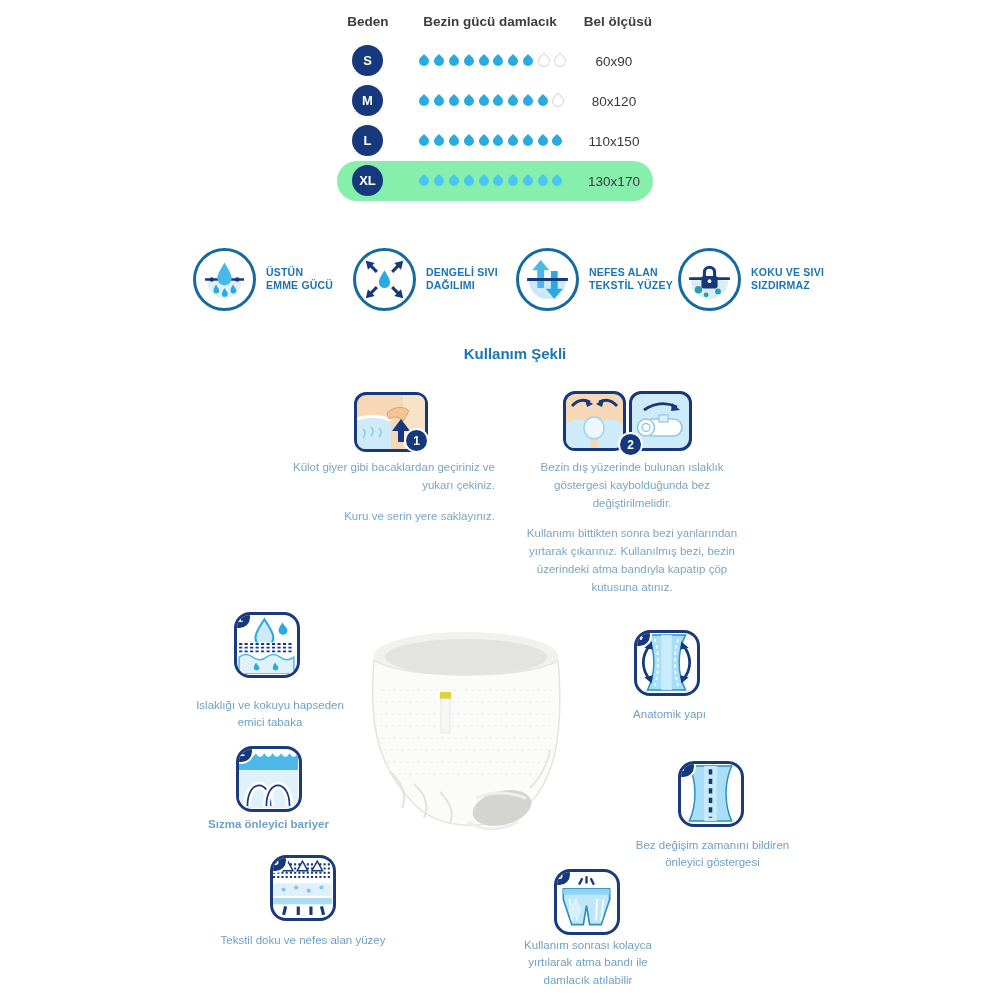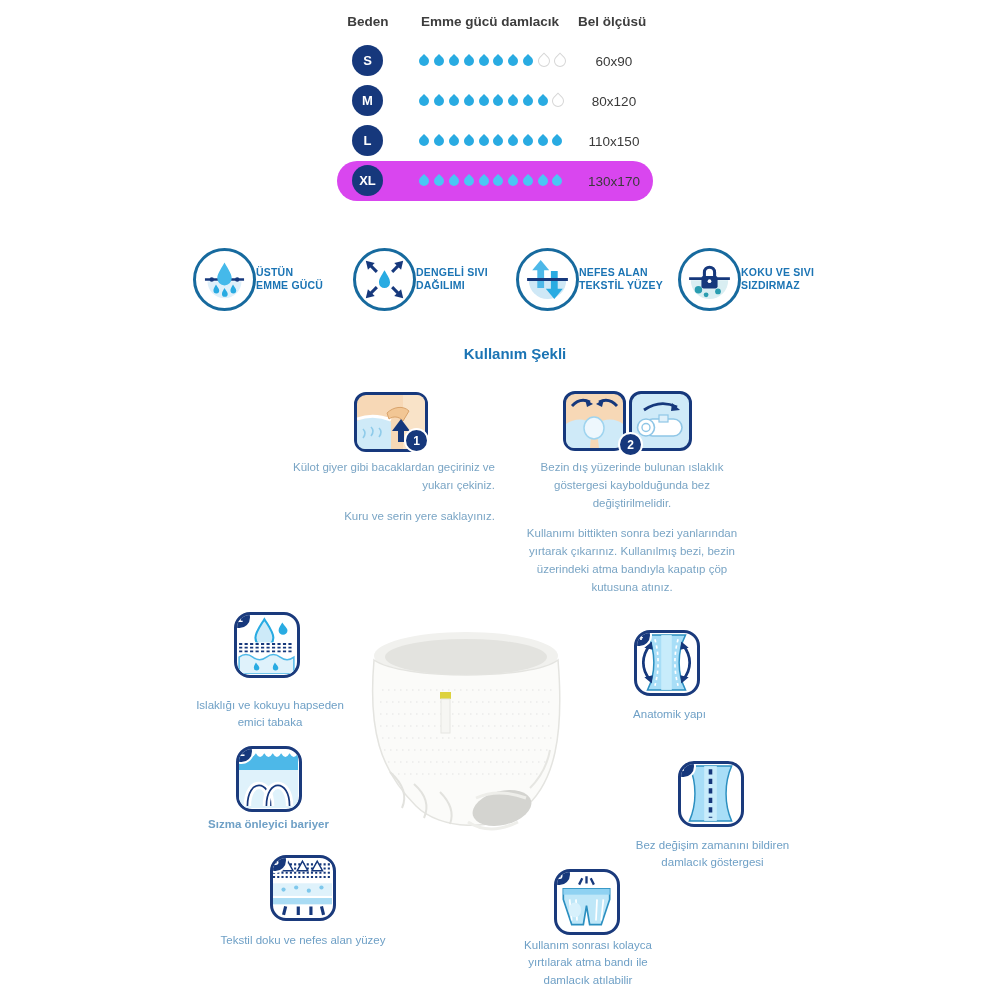--- a/index.html
+++ b/index.html
@@ -5,41 +5,41 @@
   html,body{margin:0;padding:0;background:#ffffff;}
   .page{position:relative;width:883px;height:1000px;background:#fff;overflow:hidden;
         font-family:"Liberation Sans",sans-serif;}
   .abs{position:absolute;}
 
   
   .size-table{position:absolute;left:337px;top:14px;width:316px;}
   .t-head{display:flex;font-size:13.5px;font-weight:bold;color:#3d3d3d;}
   .t-head .h1{width:62px;text-align:center;}
   .t-head .h2{width:176px;margin-left:3px;text-align:center;}
-  .t-head .h3{width:74px;text-align:left;}
+  .t-head .h3{width:74px;text-align:right;}
   .t-rows{margin-top:12px;}
   .srow{position:relative;height:40px;}
-  .srow.hl{background:#d946ef;border-radius:21px;text-decoration:underline;}
+  .srow.hl{background:#86efac;border-radius:21px;text-decoration:underline;}
   .sbadge{position:absolute;left:15px;top:4px;width:31px;height:31px;border-radius:50%;
           background:#16387c;color:#fff;font-weight:bold;font-size:13px;
           display:flex;align-items:center;justify-content:center;}
   .drops{position:absolute;left:80px;top:0;height:40px;display:flex;align-items:center;}
   .drop{width:10px;height:10px;border-radius:0 50% 50% 50%;transform:rotate(45deg);
         margin:0 2.4px;flex:0 0 auto;}
   .drop.filled{background:#29abe2;}
   .drop.filled.cyan{background:#4ac6f4;}
   .drop.empty{background:#fff;border:1.5px solid #d6d6d6;}
   .waist{position:absolute;left:240px;top:0;width:74px;height:40px;display:flex;
          align-items:center;justify-content:center;font-size:13.5px;color:#3a3a3a;font-weight:500;}
 
   
   .benefit{position:absolute;display:flex;align-items:center;height:64px;}
   .bcircle{width:57px;height:57px;border:3px solid #176a9e;border-radius:50%;
            background:#fff;flex:0 0 auto;display:flex;align-items:center;justify-content:center;overflow:hidden;}
-  .blabel{margin-left:0;font-size:10.5px;font-weight:bold;color:#1b74b4;
+  .blabel{margin-left:10px;font-size:10.5px;font-weight:bold;color:#1b74b4;
           text-transform:uppercase;line-height:1.25;letter-spacing:.2px;width:100px;}
 
   
   .usage-title{position:absolute;left:0;top:345px;width:1030px;text-align:center;
                font-size:15px;font-weight:bold;color:#1b74b4;}
   .illus{position:absolute;border:3px solid #16387c;border-radius:12px;background:#f7d8b6;
          box-sizing:border-box;}
   .num-badge{width:21px;height:21px;border-radius:50%;background:#16387c;color:#fff;
              font-weight:bold;font-size:12px;display:flex;align-items:center;justify-content:center;
              border:2px solid #fff;box-sizing:content-box;}
@@ -53,21 +53,21 @@
   .callout-label{position:absolute;font-size:11.5px;color:#6fa0c6;line-height:1.5;text-align:center;}
 </style>
 </head>
 <body>
 
 <div class="page">
 
   <div class="size-table">
     <div class="t-head">
       <span class="h1">Beden</span>
-      <span class="h2">Emme gücü damlacık</span>
+      <span class="h2">Bezin gücü damlacık</span>
       <span class="h3">Bel ölçüsü</span>
     </div>
     <div class="t-rows">
       <div class="srow">
         <span class="sbadge">S</span>
         <span class="drops">
             <span class="drop filled"></span>
             <span class="drop filled"></span>
             <span class="drop filled"></span>
             <span class="drop filled"></span>
@@ -356,21 +356,21 @@
   <div class="callout-label" style="left:602px;top:706px;width:135px;">Anatomik yapı</div>
 
   <div class="callout-icon" style="left:678px;top:761px;">
     <svg width="59" height="59" viewBox="0 0 56 56">
       <path d="M8 2 L48 2 C41 18 41 38 48 54 L8 54 C15 38 15 18 8 2 Z" fill="#a8def7" stroke="#2b8fc0" stroke-width="1.4"></path>
       <rect x="22" y="2" width="12" height="52" fill="#c8ecfb"></rect>
       <line x1="28" y1="5" x2="28" y2="51" stroke="#16387c" stroke-width="3.4" stroke-dasharray="5,4"></line>
     </svg>
     <div class="num-badge callout-badge" style="left:-10px;top:-10px;">7</div>
   </div>
-  <div class="callout-label" style="left:620px;top:837px;width:185px;">Bez değişim zamanını bildiren damlacık göstergesi</div>
+  <div class="callout-label" style="left:620px;top:837px;width:185px;">Bez değişim zamanını bildiren önleyici göstergesi</div>
 
   <div class="callout-icon" style="left:554px;top:869px;">
     <svg width="59" height="59" viewBox="0 0 56 56">
       <g stroke="#16387c" stroke-width="2.2">
         <line x1="24" y1="6" x2="21" y2="12"></line>
           <line x1="28" y1="4" x2="28" y2="11"></line>
           <line x1="32" y1="6" x2="35" y2="12"></line>
       </g>
       <path d="M6 16 L50 16 L50 26 L42 50 L31 50 L28 32 L25 50 L14 50 L6 26 Z" fill="#bfe7f8" stroke="#2b8fc0" stroke-width="1.6"></path>
       <rect x="6" y="16" width="44" height="5.5" fill="#8fd2f2"></rect>

